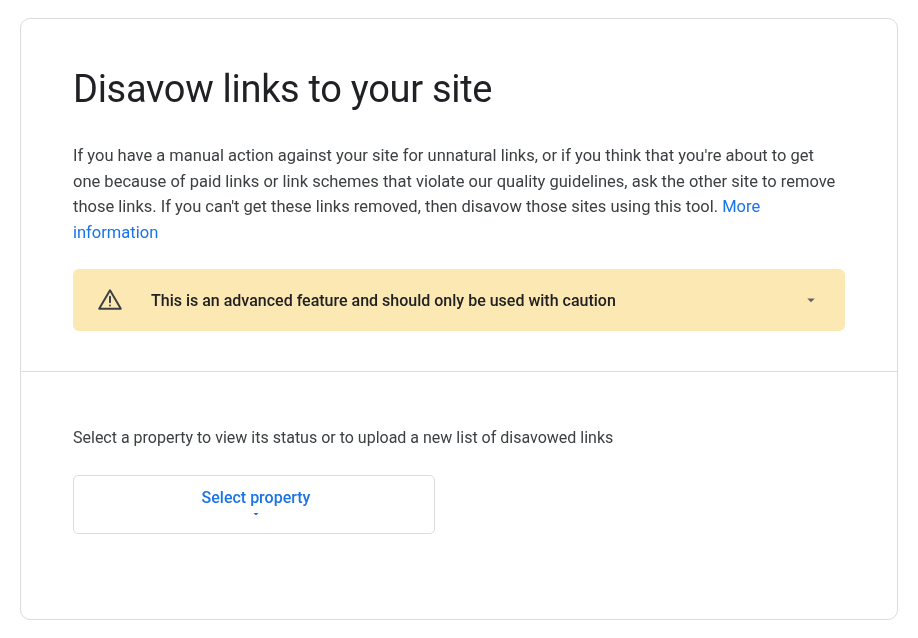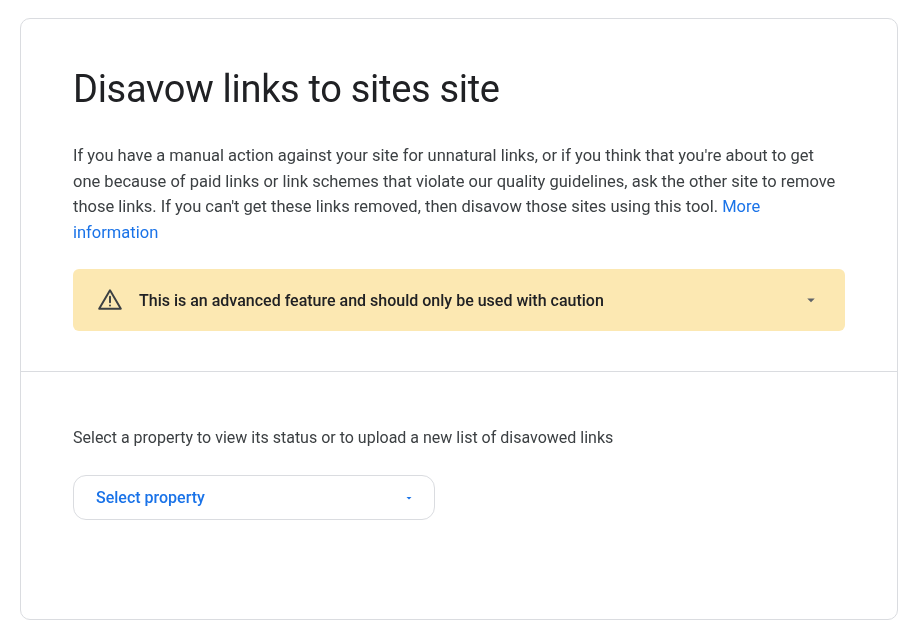--- a/index.html
+++ b/index.html
@@ -41,21 +41,21 @@
       color: #1a73e8;
       text-decoration: none;
       cursor: pointer;
     }
     .warning-banner {
       background: #fce8b2;
       border-radius: 6px;
       padding: 18px 24px;
       display: flex;
       align-items: center;
-      gap: 16px;
+      gap: 28px;
       cursor: pointer;
     }
     .warning-icon {
       flex-shrink: 0;
       width: 26px;
       height: 26px;
       display: flex;
       align-items: center;
       justify-content: center;
     }
@@ -93,25 +93,26 @@
     .select-label {
       font-size: 16px;
       color: #3c4043;
       margin-bottom: 28px;
     }
     .property-select {
       display: inline-flex;
       align-items: center;
       justify-content: space-between;
       border: 1px solid #dadce0;
-      border-radius: 13px;
+      border-radius: 5px;
       padding: 12px 18px 12px 22px;
       min-width: 362px;
       cursor: pointer;
       background: #fff;
+      flex-direction: column;
     }
     .property-select-text {
       font-size: 16px;
       font-weight: 500;
       color: #1a73e8;
     }
     .dropdown-icon {
       width: 14px;
       height: 14px;
       display: flex;
@@ -122,21 +123,21 @@
       width: 12px;
       height: 12px;
       fill: #1a73e8;
     }
   </style>
 </head>
 <body>
 
 <div class="card">
   <div class="top-section">
-    <h1 class="title">Disavow links to sites site</h1>
+    <h1 class="title">Disavow links to your site</h1>
     <p class="description">
       <span>If you have a manual action against your site for unnatural links, or if you think that you're about to get one because of paid links or link schemes that violate our quality guidelines, ask the other site to remove those links. If you can't get these links removed, then disavow those sites using this tool. </span><a class="more-info-link">More information</a>
     </p>
     <div class="warning-banner">
       <span class="warning-icon">
         <svg viewBox="0 0 24 24" fill="none" stroke="#3c4043" stroke-width="1.8">
           <path d="M12 3 L22 20 L2 20 Z" stroke-linejoin="round"></path>
           <line x1="12" y1="9" x2="12" y2="14" stroke-linecap="round"></line>
           <circle cx="12" cy="17" r="0.9" fill="#3c4043" stroke="none"></circle>
         </svg>

